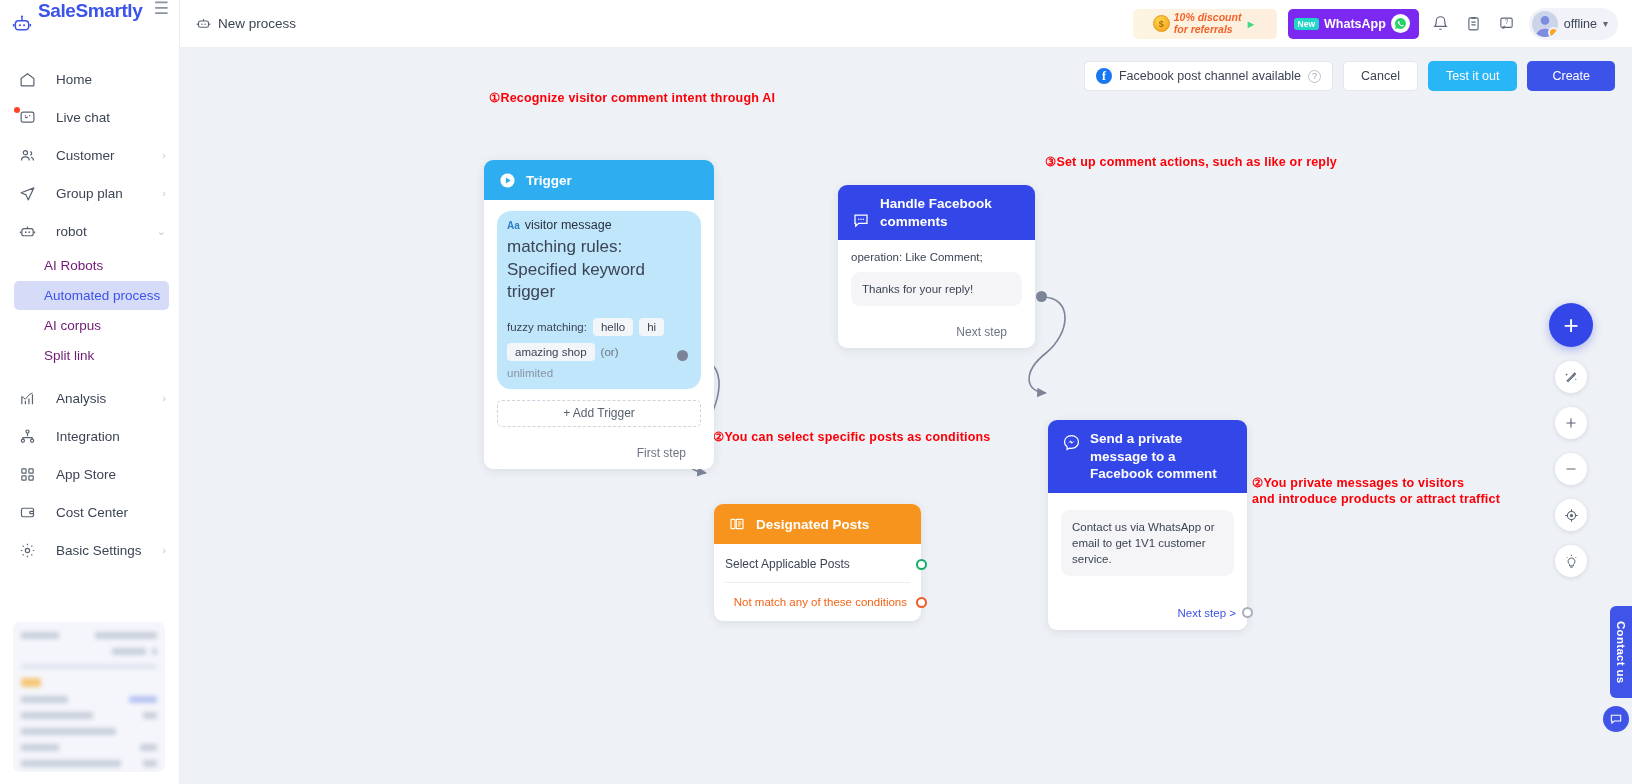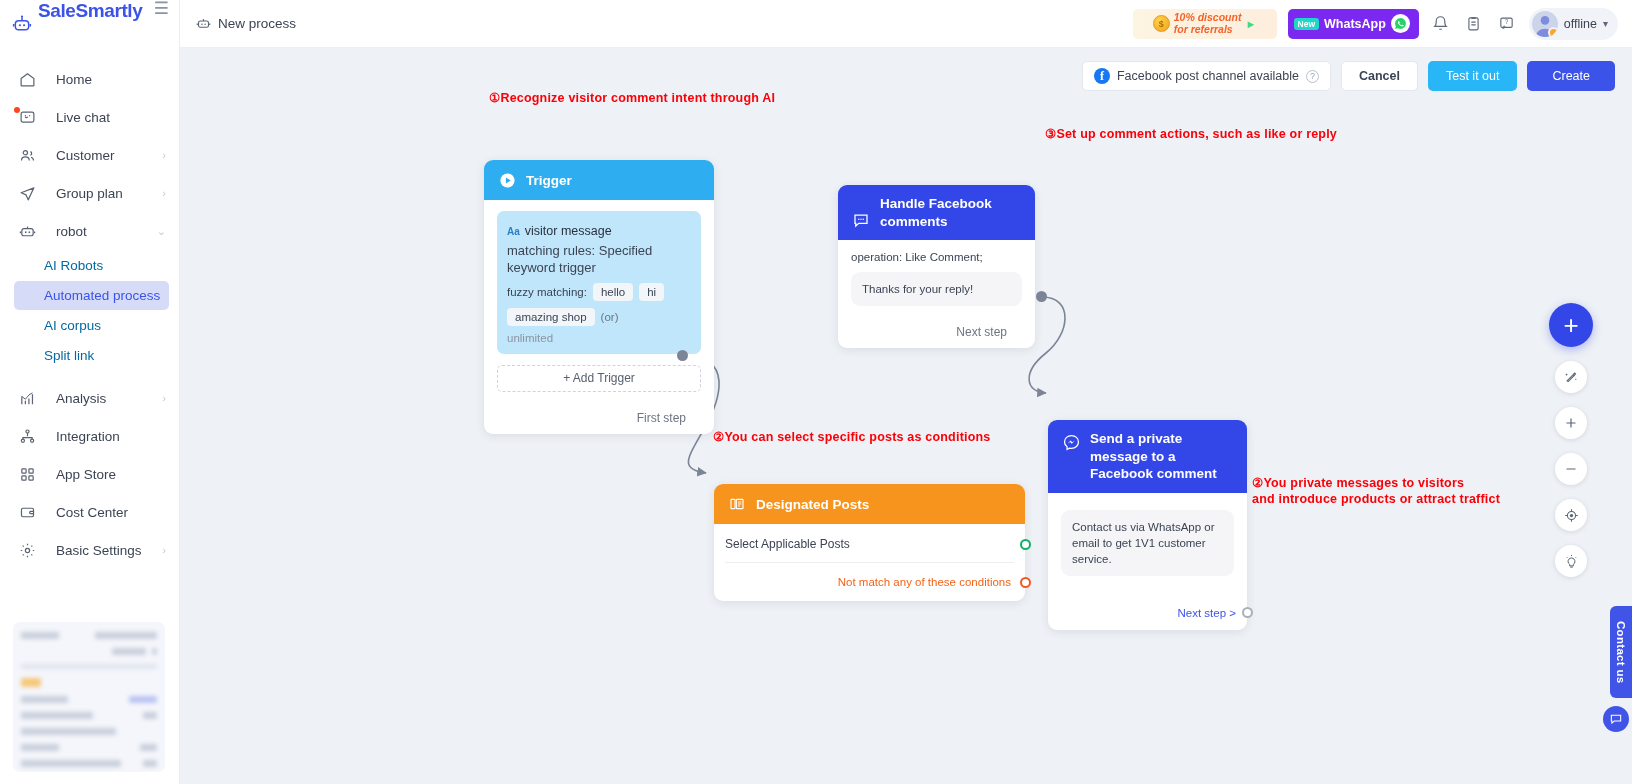--- a/index.html
+++ b/index.html
@@ -36,21 +36,21 @@
   }
   .nav-ico { width: 18px; height: 18px; flex: 0 0 18px; display: flex; align-items: center; justify-content: center; color: #5a6372; }
   .nav-label { flex: 1; }
   .nav-chev { color: #c3c9d4; font-size: 11px; }
   .nav-dot {
     position: absolute; left: 14px; top: 9px; width: 6px; height: 6px;
     border-radius: 50%; background: #ff4423;
   }
   .sub-item {
     display: flex; align-items: center; height: 29px; margin: 1px 10px 1px 14px;
-    padding-left: 30px; font-size: 13.5px; color: #0369a1; cursor: pointer;
+    padding-left: 30px; font-size: 13.5px; color: #701a75; cursor: pointer;
     border-radius: 5px;
   }
   .sub-item.active { background: #d6dcf8; color: #3b53e8; }
 
   .side-card {
     position: absolute; left: 13px; bottom: 12px; width: 152px; height: 150px;
     background: #f4f6fb; border-radius: 7px; overflow: hidden; padding: 10px 8px;
   }
   .blur-line { background: #c9cfdc; border-radius: 2px; height: 7px; margin: 0; filter: blur(2.2px); }
   .blur-row { display: flex; gap: 6px; margin-bottom: 9px; align-items: center; }
@@ -102,55 +102,55 @@
   .action-bar {
     position: absolute; right: 17px; top: 13px; display: flex; align-items: center; gap: 10px;
   }
   .chan-pill {
     height: 30px; background:#fff; border:1px solid #e2e6ed; border-radius:5px;
     display:flex; align-items:center; gap:7px; padding: 0 11px; font-size:12.5px; color:#3c4454; cursor:pointer;
   }
   .fb-dot { width:16px;height:16px;border-radius:50%;background:#1877F2;color:#fff;font-size:12px;font-weight:bold;display:flex;align-items:center;justify-content:center;font-family:"Liberation Serif",serif;line-height:1;}
   .qmark { width:13px;height:13px;border-radius:50%;border:1px solid #b9c0cc;color:#9aa2b0;font-size:9px;display:flex;align-items:center;justify-content:center;}
   .btn { height:30px; border-radius:5px; font-size:12.5px; padding: 0 17px; display:flex;align-items:center;justify-content:center;cursor:pointer;border:1px solid transparent;}
-  .btn-cancel { background:#fff;border-color:#e2e6ed;color:#3c4454;font-weight:bold; }
+  .btn-cancel { background:#fff;border-color:#e2e6ed;color:#3c4454; }
   .btn-test { background:#29b6f6;color:#fff; }
   .btn-create { background:#3b53e8;color:#fff; padding: 0 24px; }
 
   
   .node { position: absolute; background:#fff; border-radius: 9px; box-shadow: 0 2px 10px rgba(40,55,90,.10); }
   .node-head { border-radius: 9px 9px 0 0; display:flex; align-items:center; gap:9px; padding: 10px 13px; color:#fff; font-size:13.5px; font-weight:bold; }
   .node-body { padding: 11px 13px 9px; }
 
   .hico { width:20px;height:20px;flex:0 0 20px;display:flex;align-items:center;justify-content:center; }
 
   
   #node-trigger { left: 304px; top: 112px; width: 230px; }
   #node-trigger .node-head { background:#2eaef0; }
-  .trig-box { background:#bfe6fb; border-radius:7px; padding: 13px 10px 10px; }
+  .trig-box { background:#bfe6fb; border-radius:14px; padding: 7px 10px 10px; }
   .trig-title { font-size:12.5px; color:#2a3140; display:flex; align-items:center; gap:5px; margin-bottom:4px;}
   .aa { font-size:10px; color:#2f7fc6; font-weight:bold; }
-  .trig-line { font-size:13px; color:#3c4454; line-height:1.33; margin-bottom:6px;}
+  .trig-line { font-size:17px; color:#3c4454; line-height:1.33; margin-bottom:14px;}
   .chips { display:flex; flex-wrap:wrap; align-items:center; gap:6px; font-size:11.5px; color:#3c4454; }
   .chip { background:#f3f6f9; border-radius:4px; padding: 3px 8px; font-size:11.5px; color:#3c4454; }
   .muted { color:#8c94a4; font-size:11.5px; margin-top:6px; }
   .add-trigger {
     margin: 11px 0 0; border:1px dashed #cdd4de; border-radius:5px; height:27px;
     display:flex;align-items:center;justify-content:center; font-size:12px; color:#58616f; cursor:pointer;
   }
   .step-row { display:flex; align-items:flex-start; justify-content:flex-end; font-size:12px; color:#6c7582; padding: 10px 28px 9px; }
 
   
   #node-fbc { left: 658px; top: 137px; width: 197px; }
   #node-fbc .node-head { background:#3346e8; line-height:1.3; align-items:flex-end;}
   .op-line { font-size:11.5px; color:#3c4454; margin-bottom:9px; }
   .bubble { background:#f5f5f7; border-radius:9px; padding: 9px 11px; font-size:11.5px; color:#3c4454; line-height:1.4; }
 
   
-  #node-posts { left: 534px; top: 436px; width: 311px; }
+  #node-posts { left: 534px; top: 456px; width: 207px; }
   #node-posts .node-head { background:#f7941d; }
   .post-row { display:flex; align-items:center; padding: 13px 0 11px; font-size:12px; color:#3c4454; border-bottom:1px solid #eceef2; margin: 0 11px;}
   .post-row2 { display:flex; align-items:center; justify-content:flex-end; padding: 13px 0 13px; font-size:11.5px; color:#f26419; margin: 0 11px;}
   .ring { width:11px;height:11px;border-radius:50%;border:2px solid #13ae67;background:#fff; }
   .ring.red { border-color:#f05a22; }
 
   
   #node-pm { left: 868px; top: 372px; width: 199px; }
   #node-pm .node-head { background:#3346e8; line-height:1.3; align-items:flex-start; }
   .pm-next { display:flex;align-items:center;justify-content:flex-end;gap:6px;font-size:11.5px;color:#3b53e8;padding: 22px 11px 11px; }
@@ -467,21 +467,21 @@
         <path d="M862,249 C894,249 890,286 866,305 C842,324 845,344 866,345" fill="none" stroke="#7c8598" stroke-width="1.6" marker-end="url(#arrow)"></path>
       </svg>
 
       <div class="cdot" style="left:497px;top:302px"></div>
       <div class="cdot" style="left:856px;top:243px"></div>
 
       <div class="anno" style="left:309px;top:42px">①Recognize visitor comment intent through AI</div>
 
       <div class="anno" style="left:533px;top:381px">②You can select specific posts as conditions</div>
 
-      <div class="anno" style="left:865px;top:78px">③Set up comment actions, such as like or reply</div>
+      <div class="anno" style="left:865px;top:106px">③Set up comment actions, such as like or reply</div>
 
       <div class="anno" style="left:1072px;top:427px">②You private messages to visitors
 and introduce products or attract traffict</div>
 
       <div class="node" id="node-trigger">
         <div class="node-head">
           <span class="hico">
             <svg width="17" height="17" viewBox="0 0 24 24">
                 <circle cx="12" cy="12" r="10" fill="#fff"></circle>
                 <path d="M9.8 7.8L16.5 12l-6.7 4.2z" fill="#2eaef0"></path>

